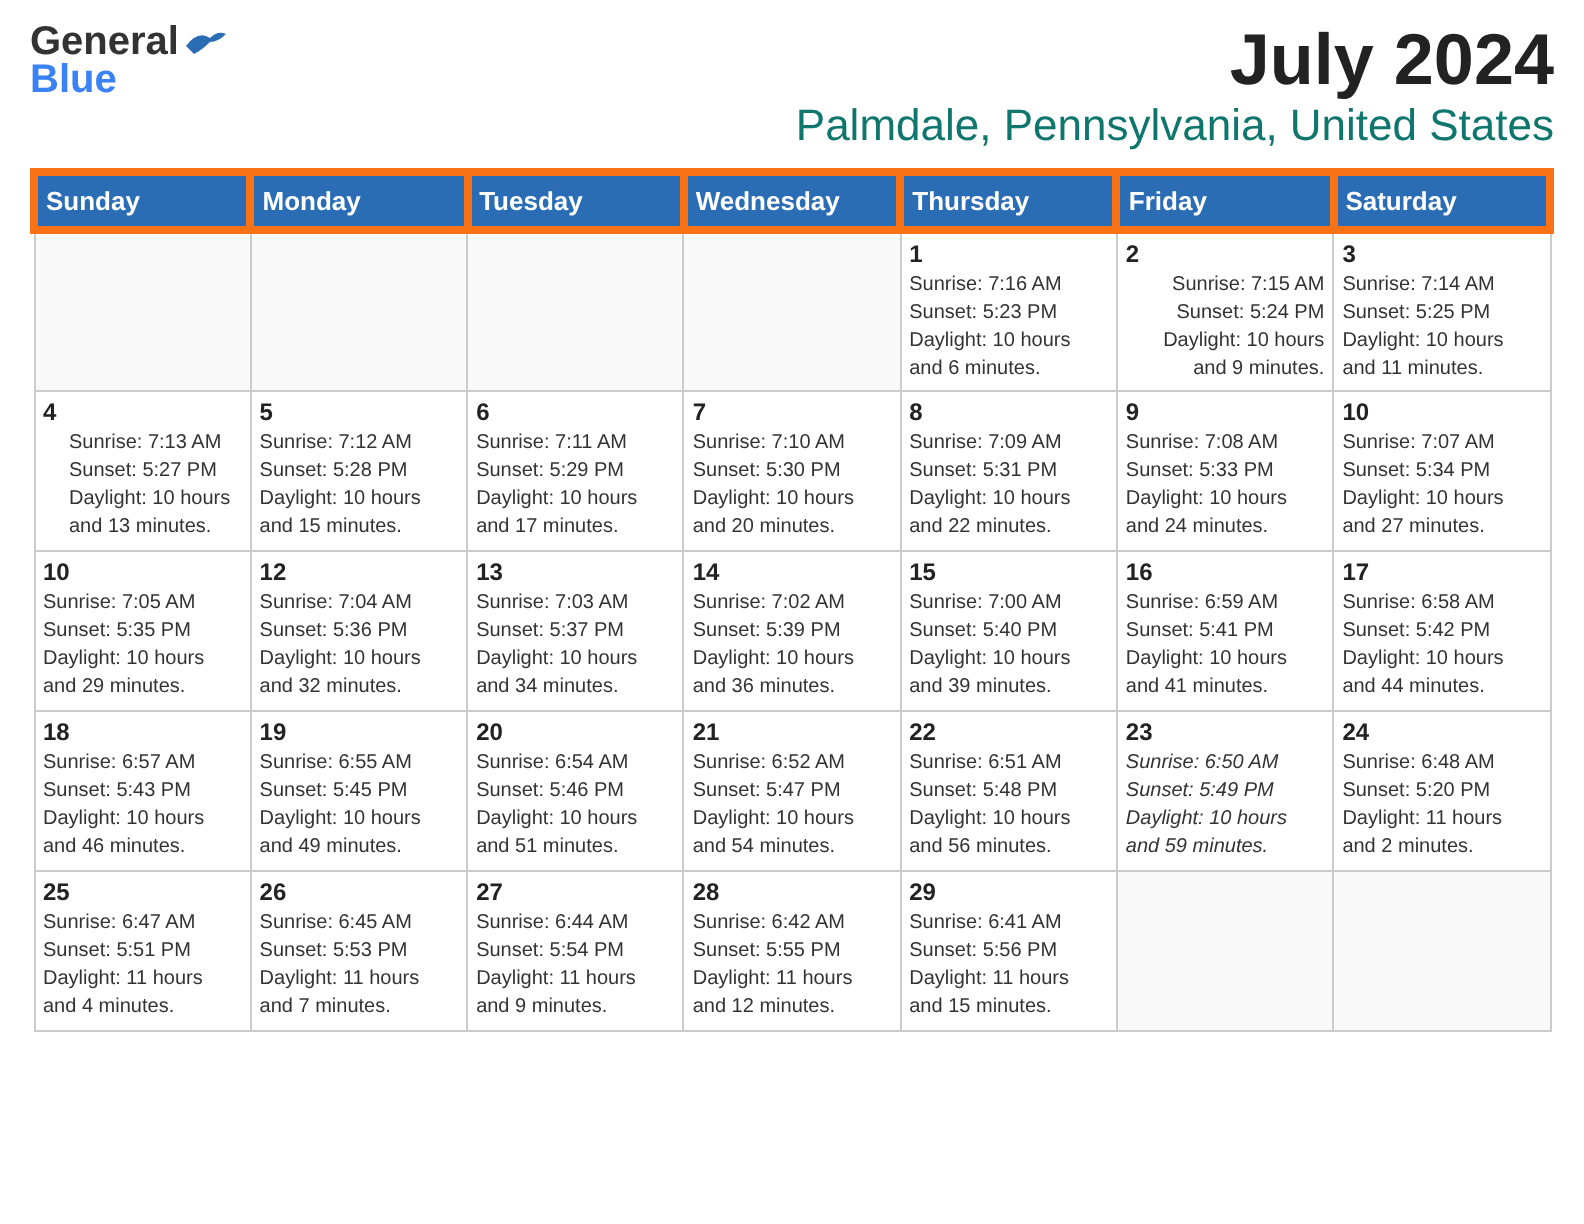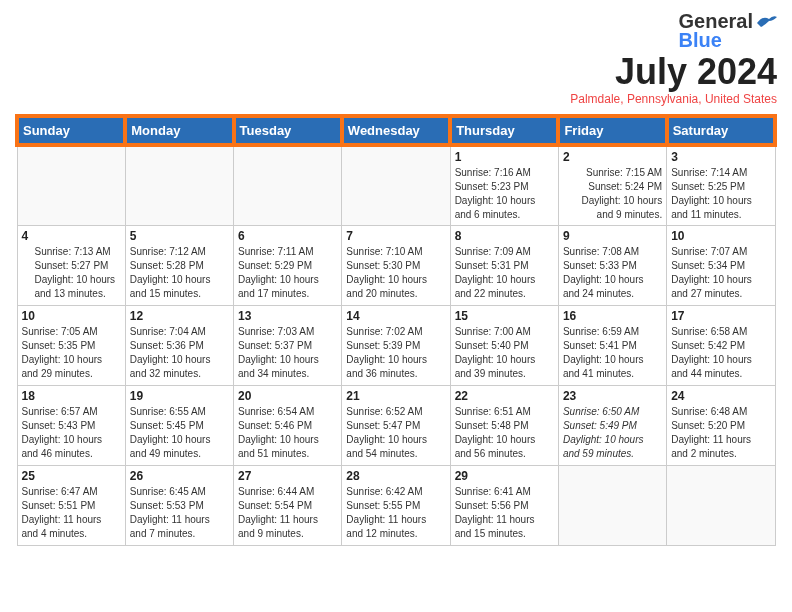--- a/index.html
+++ b/index.html
@@ -6,45 +6,44 @@
     body {
       font-family: Arial, sans-serif;
       background: #fff;
       width: 792px;
       min-height: 612px;
       padding: 10px 15px;
     }
     .header-section {
       display: flex;
       justify-content: space-between;
-      align-items: flex-end;
+      align-items: flex-start;
       margin-bottom: 8px;
-      flex-direction: column;
     }
     .logo {
       display: flex;
       flex-direction: column;
       align-items: flex-start;
     }
     .logo-line {
       display: flex;
       align-items: center;
     }
     .title-section {
       text-align: right;
     }
     .month-title {
       font-size: 36px;
       font-weight: bold;
       color: #222;
       line-height: 1.1;
     }
     .location-title {
-      font-size: 12px;
-      color: #ef4444;
+      font-size: 22px;
+      color: #0f766e;
     }
     .calendar-table {
       width: 100%;
       border-collapse: collapse;
       table-layout: fixed;
     }
     .calendar-table th {
       background: #2a6db5;
       color: #fff;
       padding: 5px 4px;

